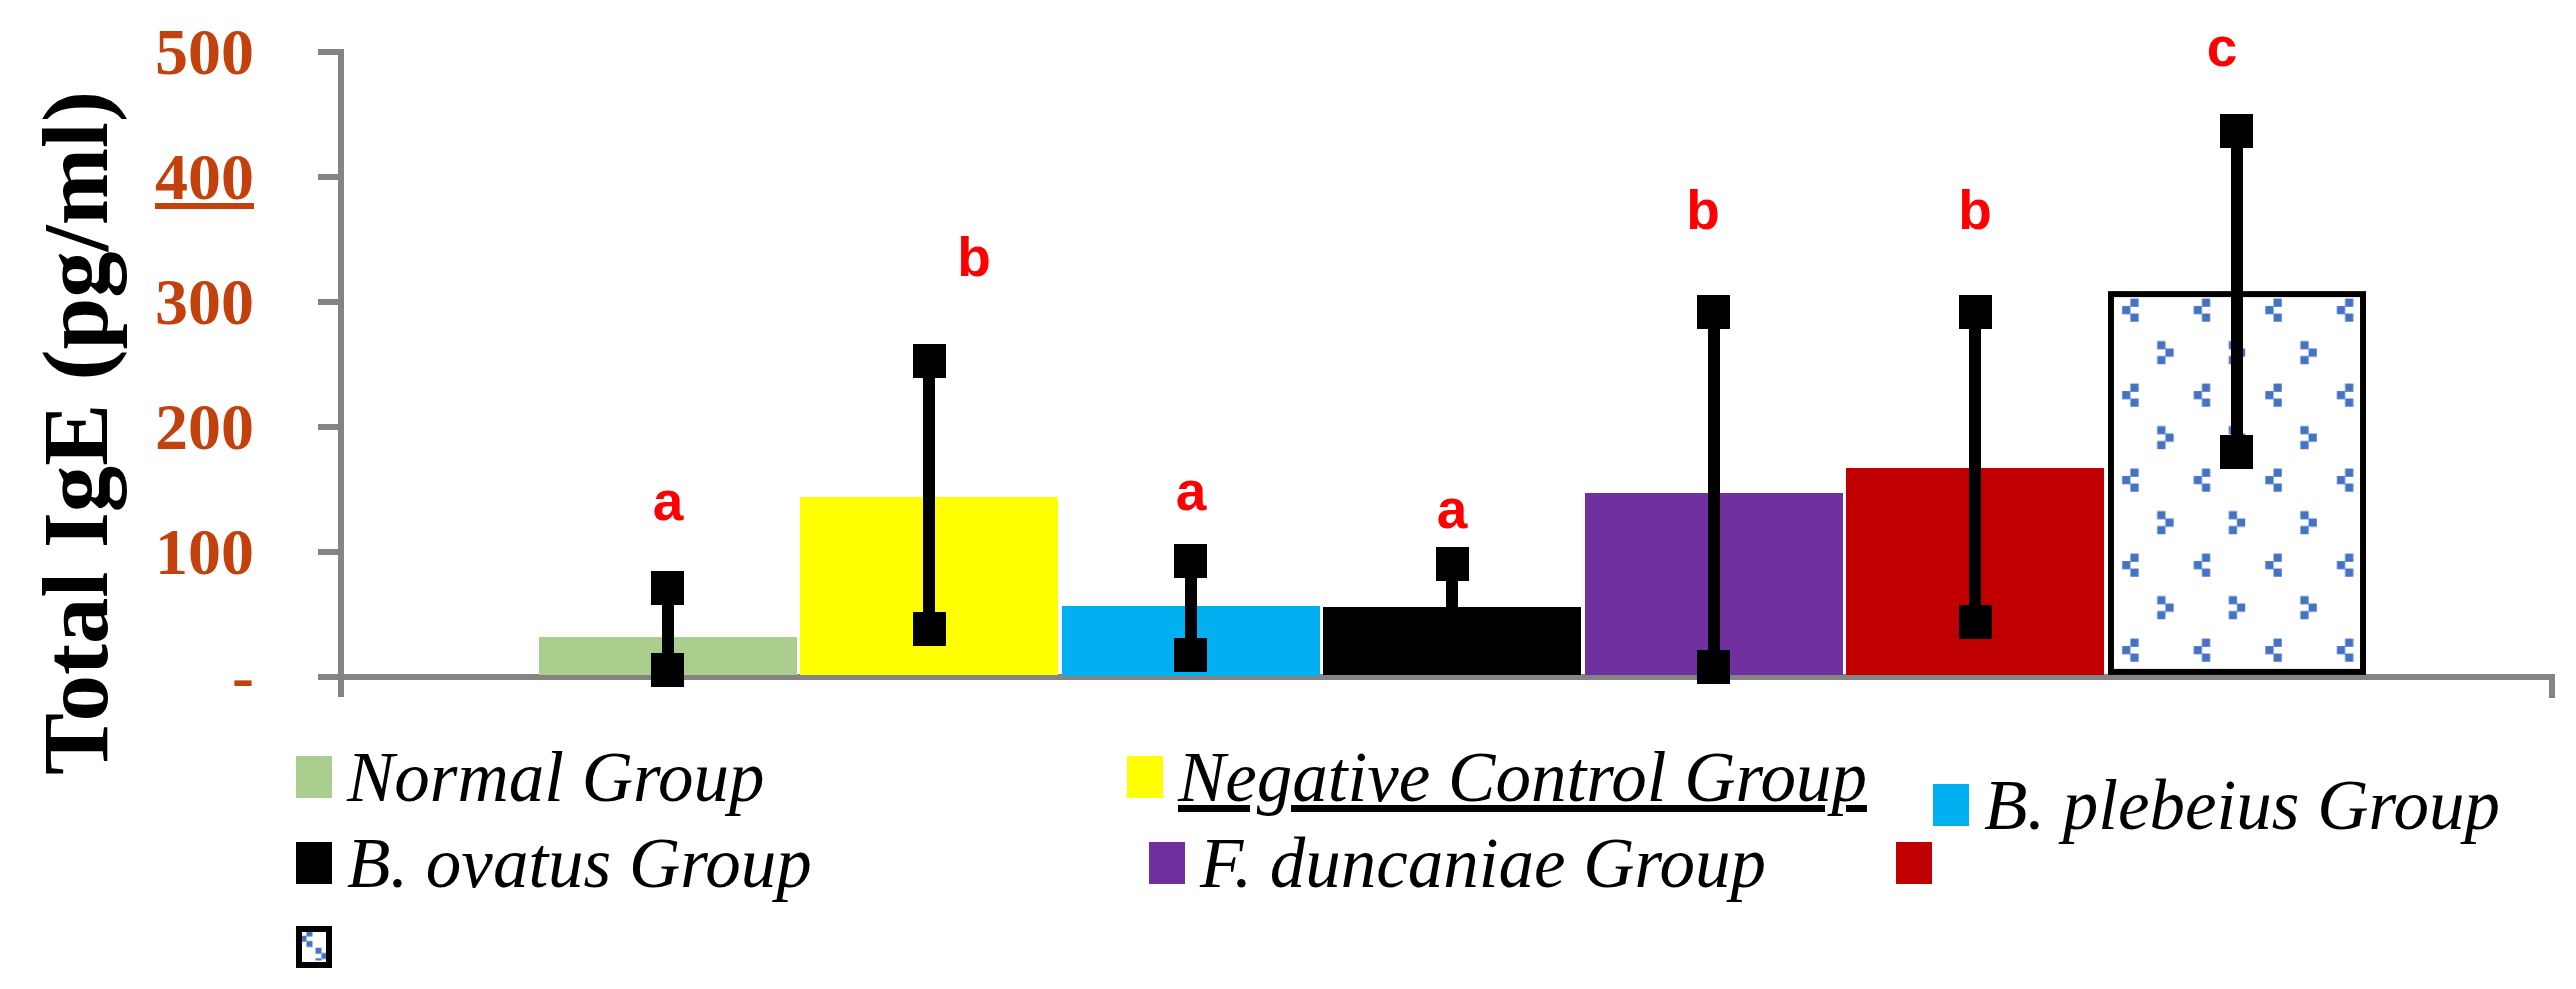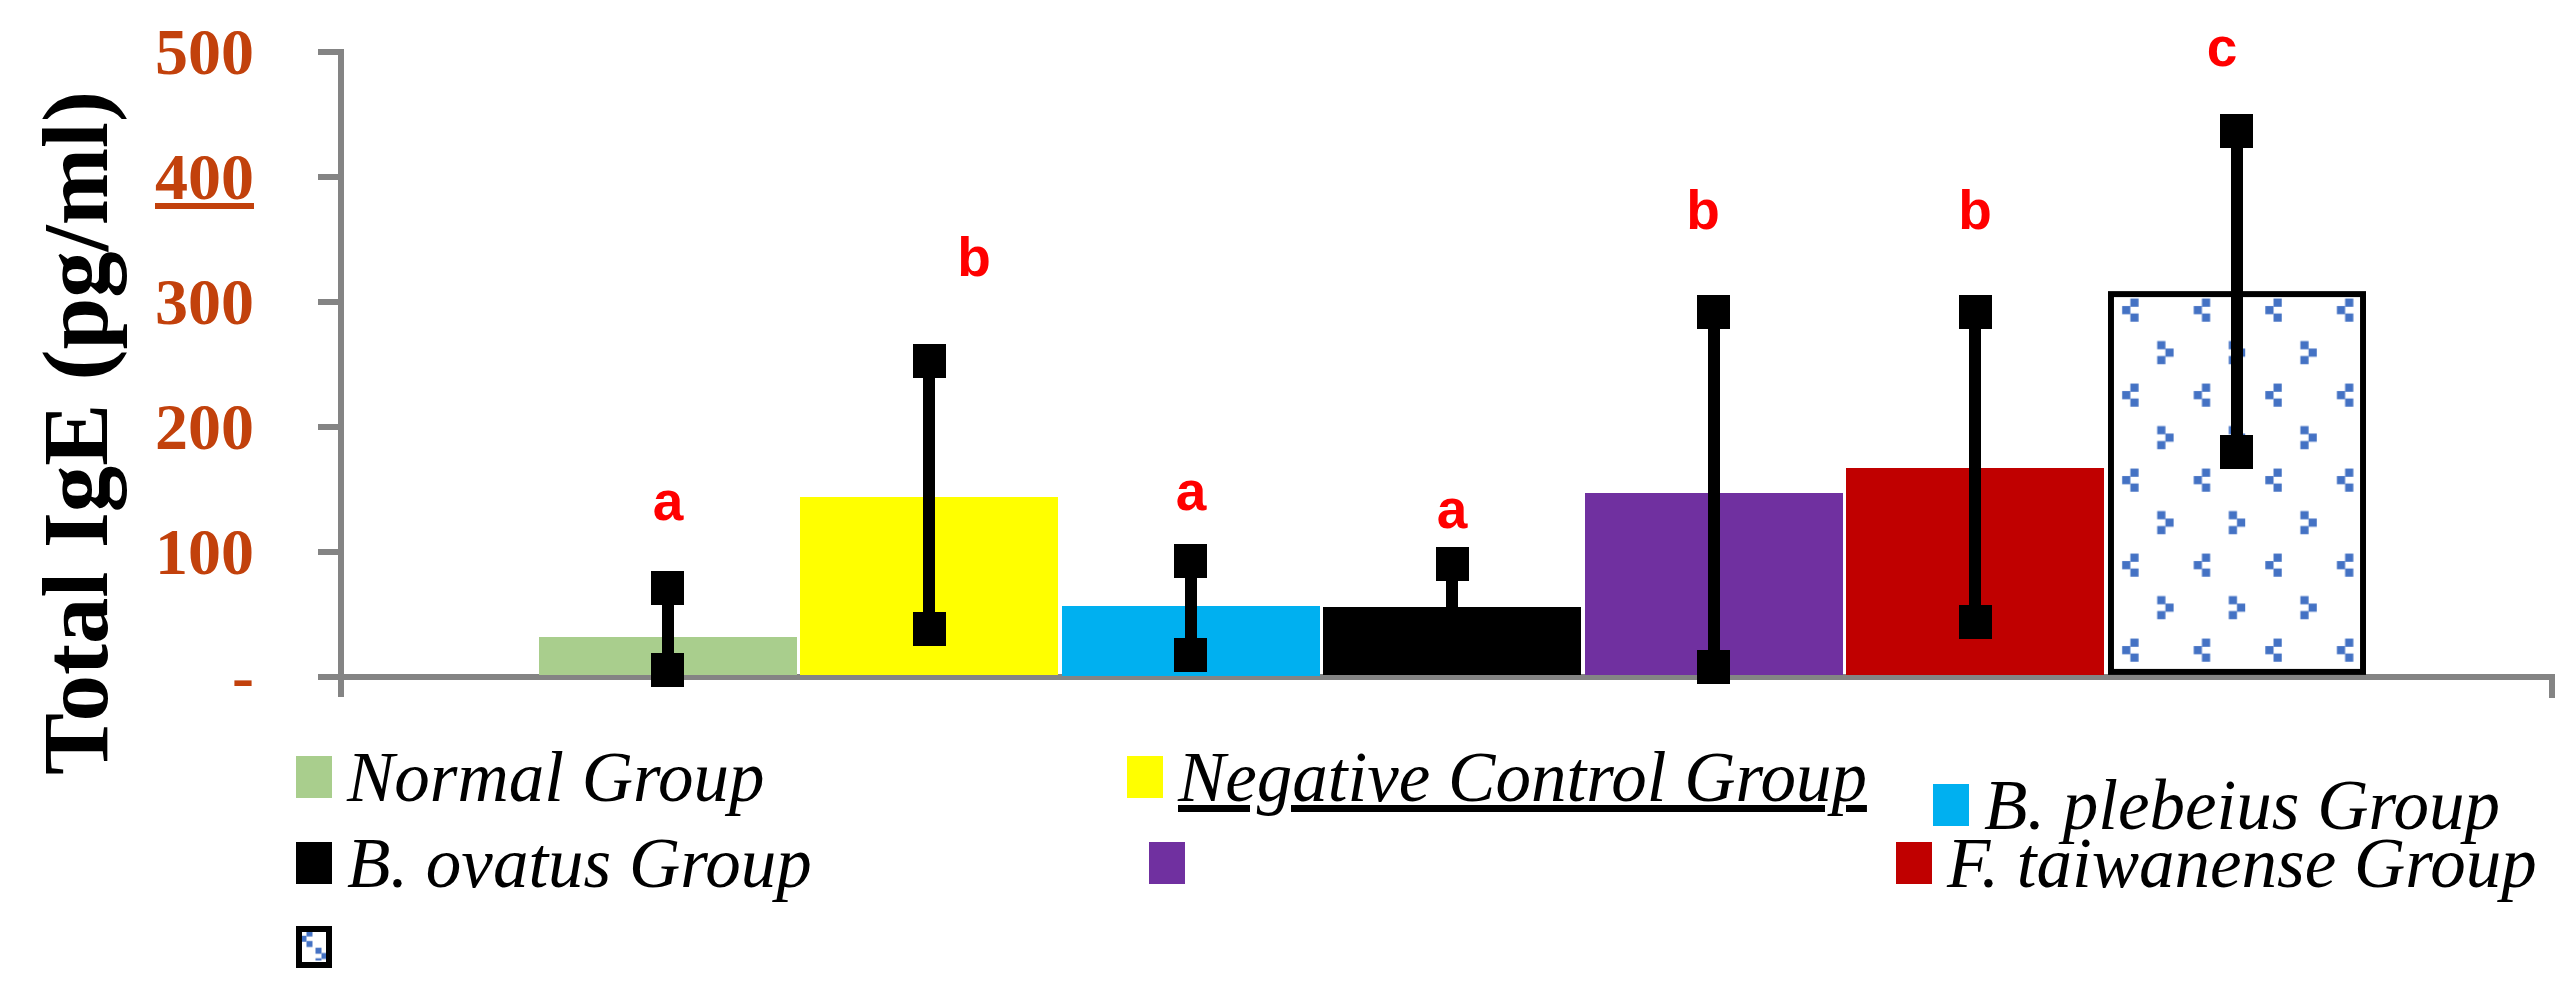--- a/index.html
+++ b/index.html
@@ -128,24 +128,24 @@
       <div class="legend-item" style="left: 1933px; top: 740px; margin-top: 24px;">
         <div class="legend-swatch" style="background: rgb(0, 176, 240);"></div>
         <span class="legend-label">B. plebeius Group</span>
       </div>
       <div class="legend-item" style="left: 296px; top: 822px;">
         <div class="legend-swatch" style="background: rgb(0, 0, 0);"></div>
         <span class="legend-label">B. ovatus Group</span>
       </div>
       <div class="legend-item" style="left: 1149px; top: 822px;">
         <div class="legend-swatch" style="background: rgb(112, 48, 160);"></div>
+        <span class="legend-label">F. duncaniae Group</span>
       </div>
       <div class="legend-item" style="left: 1896px; top: 822px;">
         <div class="legend-swatch" style="background: rgb(192, 0, 0);"></div>
-        <span class="legend-label">F. taiwanense Group</span>
       </div>
       <div class="legend-item" style="left: 296px; top: 906px;">
         <svg width="36" height="42" class="legend-swatch" viewBox="0 0 48 56">
           <rect x="4" y="4" width="40" height="48" fill="url(#divotSm)" stroke="#000000" stroke-width="8"></rect>
         </svg>
       </div>
     </div>
 </div>
 
 

